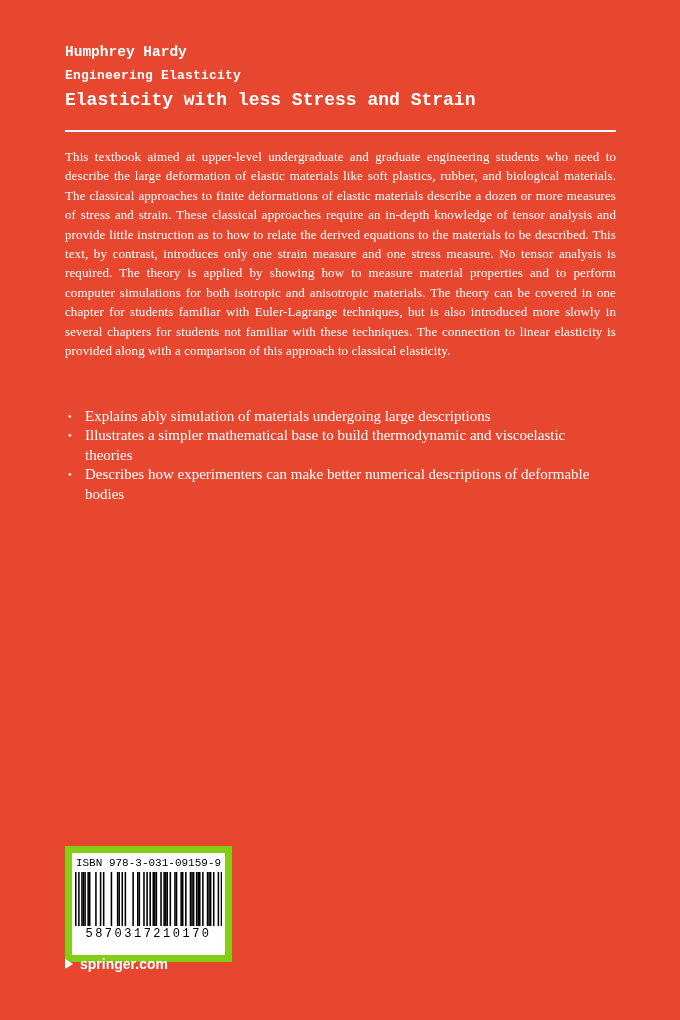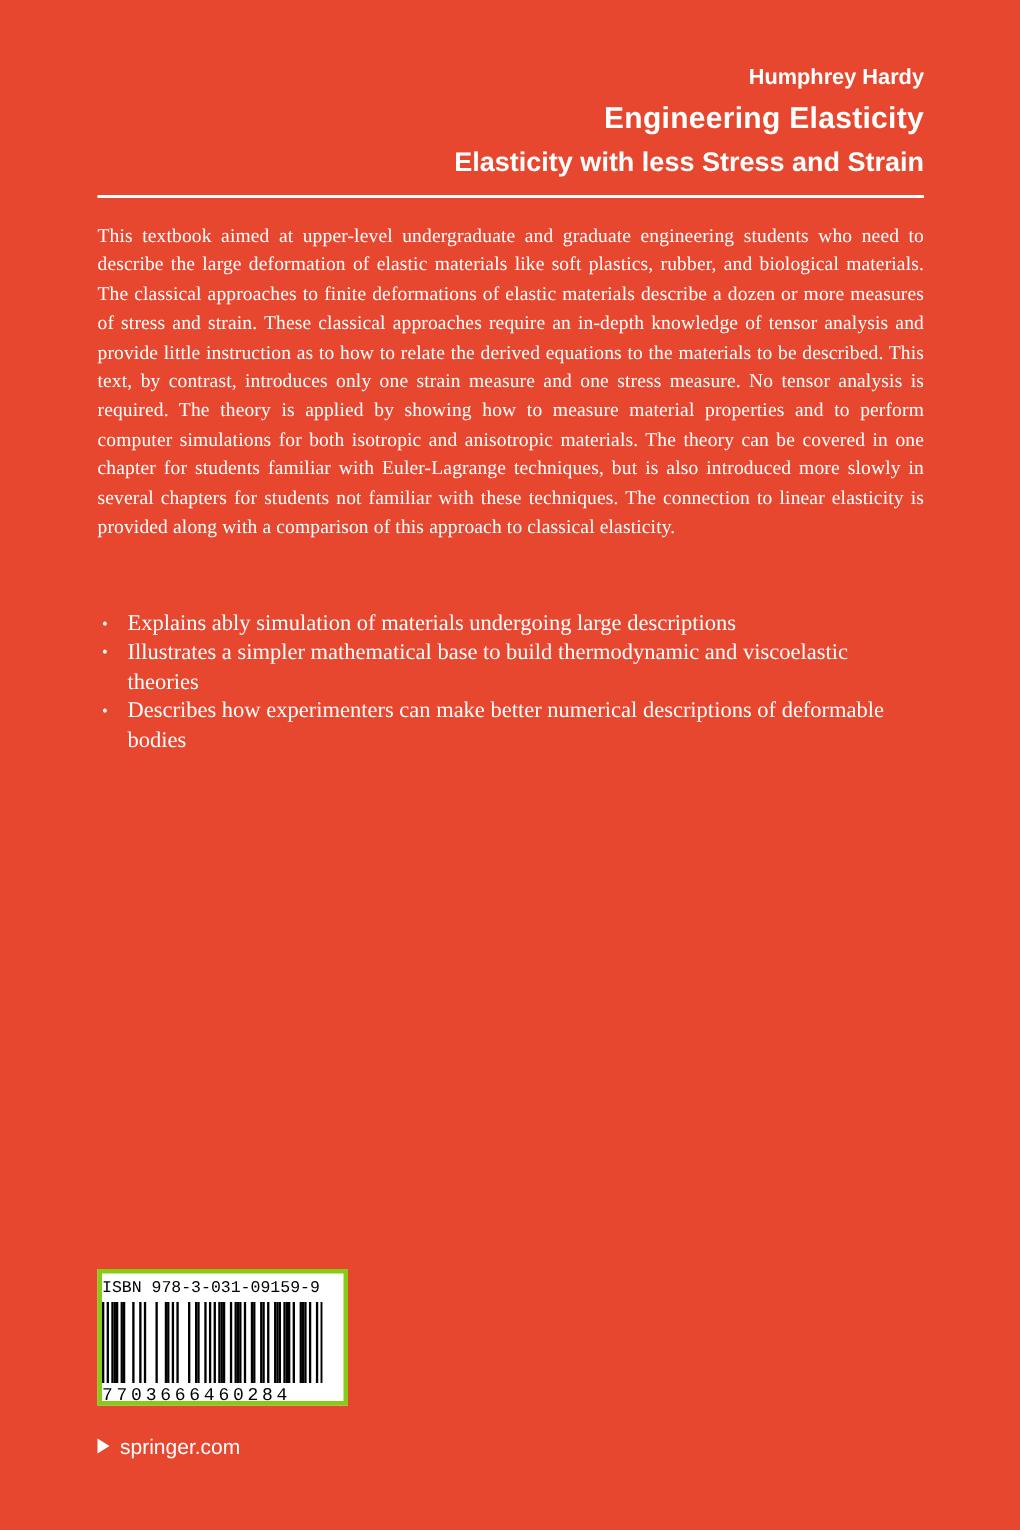--- a/index.html
+++ b/index.html
@@ -8,25 +8,24 @@
     width: 680px;
     height: 1020px;
     background: var(--bg, #e8472f);
     color: var(--fg, #ffffff);
     font-family: "Liberation Serif", serif;
     overflow: hidden;
   }
   .header {
     position: absolute;
     left: 65px; top: 44px; right: 64px;
-    font-family: Liberation Sans, sans-serif;
-    text-align: right;
+    font-family: Liberation Mono, monospace;
   }
   .author   { font-size: 14.5px; font-weight: bold; margin: 0 0 8px 0; }
-  .title    { font-size: 20px;   font-weight: bold; margin: 0 0 7px 0; letter-spacing: 0.2px; }
+  .title    { font-size: 13px;   font-weight: bold; margin: 0 0 7px 0; letter-spacing: 0.2px; }
   .subtitle { font-size: 18px; font-weight: bold; margin: 0; }
   .rule {
     position: absolute;
     left: 65px; right: 64px; top: 130px;
     height: 1.5px;
     background: var(--fg, #ffffff);
   }
   .description {
     position: absolute;
     left: 65px; top: 147px;
@@ -46,46 +45,47 @@
     line-height: 19.4px;
   }
   .bullets li { position: relative; padding-left: 19px; }
   .bullets li .dot {
     position: absolute; left: 2px; top: 0;
     font-size: 11px; line-height: 19.4px;
   }
   .barcode-box {
     position: absolute;
     left: 65px; top: 846px;
-    width: 167px; height: 91px;
+    width: 167px; height: 116px;
     background: var(--boxbg, #ffffff);
-    border: 3px solid #84cc16;
+    border: 7px solid #84cc16;
     box-sizing: border-box;
     color: #000;
+    text-align: center;
   }
   .isbn-label {
     font-family: "Liberation Mono", monospace;
     font-size: 11px;
     margin-top: 4px;
     white-space: nowrap;
   }
   .bars { margin-top: 3px; line-height: 0; }
   .isbn-digits {
     font-family: "Liberation Mono", monospace;
     font-size: 12px;
     letter-spacing: 2.5px;
     margin-top: 1px;
     white-space: nowrap;
   }
   .footer {
     position: absolute;
     left: 65px; top: 956px;
     display: flex; align-items: center; gap: 7px;
     font-family: "Liberation Sans", sans-serif;
-    font-weight: normal;
+    font-weight: bold;
     font-size: 14px;
   }
   .tri {
     display: inline-block;
     width: 0; height: 0;
     border-left: 8px solid var(--fg, #ffffff);
     border-top: 5.5px solid transparent;
     border-bottom: 5.5px solid transparent;
   }
 </style>
@@ -165,21 +165,21 @@
           <rect x="124.00" y="0" width="1.55" height="54" fill="#000000"></rect>
           <rect x="127.10" y="0" width="1.55" height="54" fill="#000000"></rect>
           <rect x="131.75" y="0" width="1.55" height="54" fill="#000000"></rect>
           <rect x="133.30" y="0" width="1.55" height="54" fill="#000000"></rect>
           <rect x="134.85" y="0" width="1.55" height="54" fill="#000000"></rect>
           <rect x="137.95" y="0" width="1.55" height="54" fill="#000000"></rect>
           <rect x="142.60" y="0" width="1.55" height="54" fill="#000000"></rect>
           <rect x="145.70" y="0" width="1.55" height="54" fill="#000000"></rect>
         </svg>
     </div>
-    <div class="isbn-digits">7703666460284</div>
+    <div class="isbn-digits">5870317210170</div>
   </div>
 
   <div class="footer">
     <span class="tri"></span>
     <span>springer.com</span>
   </div>
 
 </div>
 
 </body></html>

